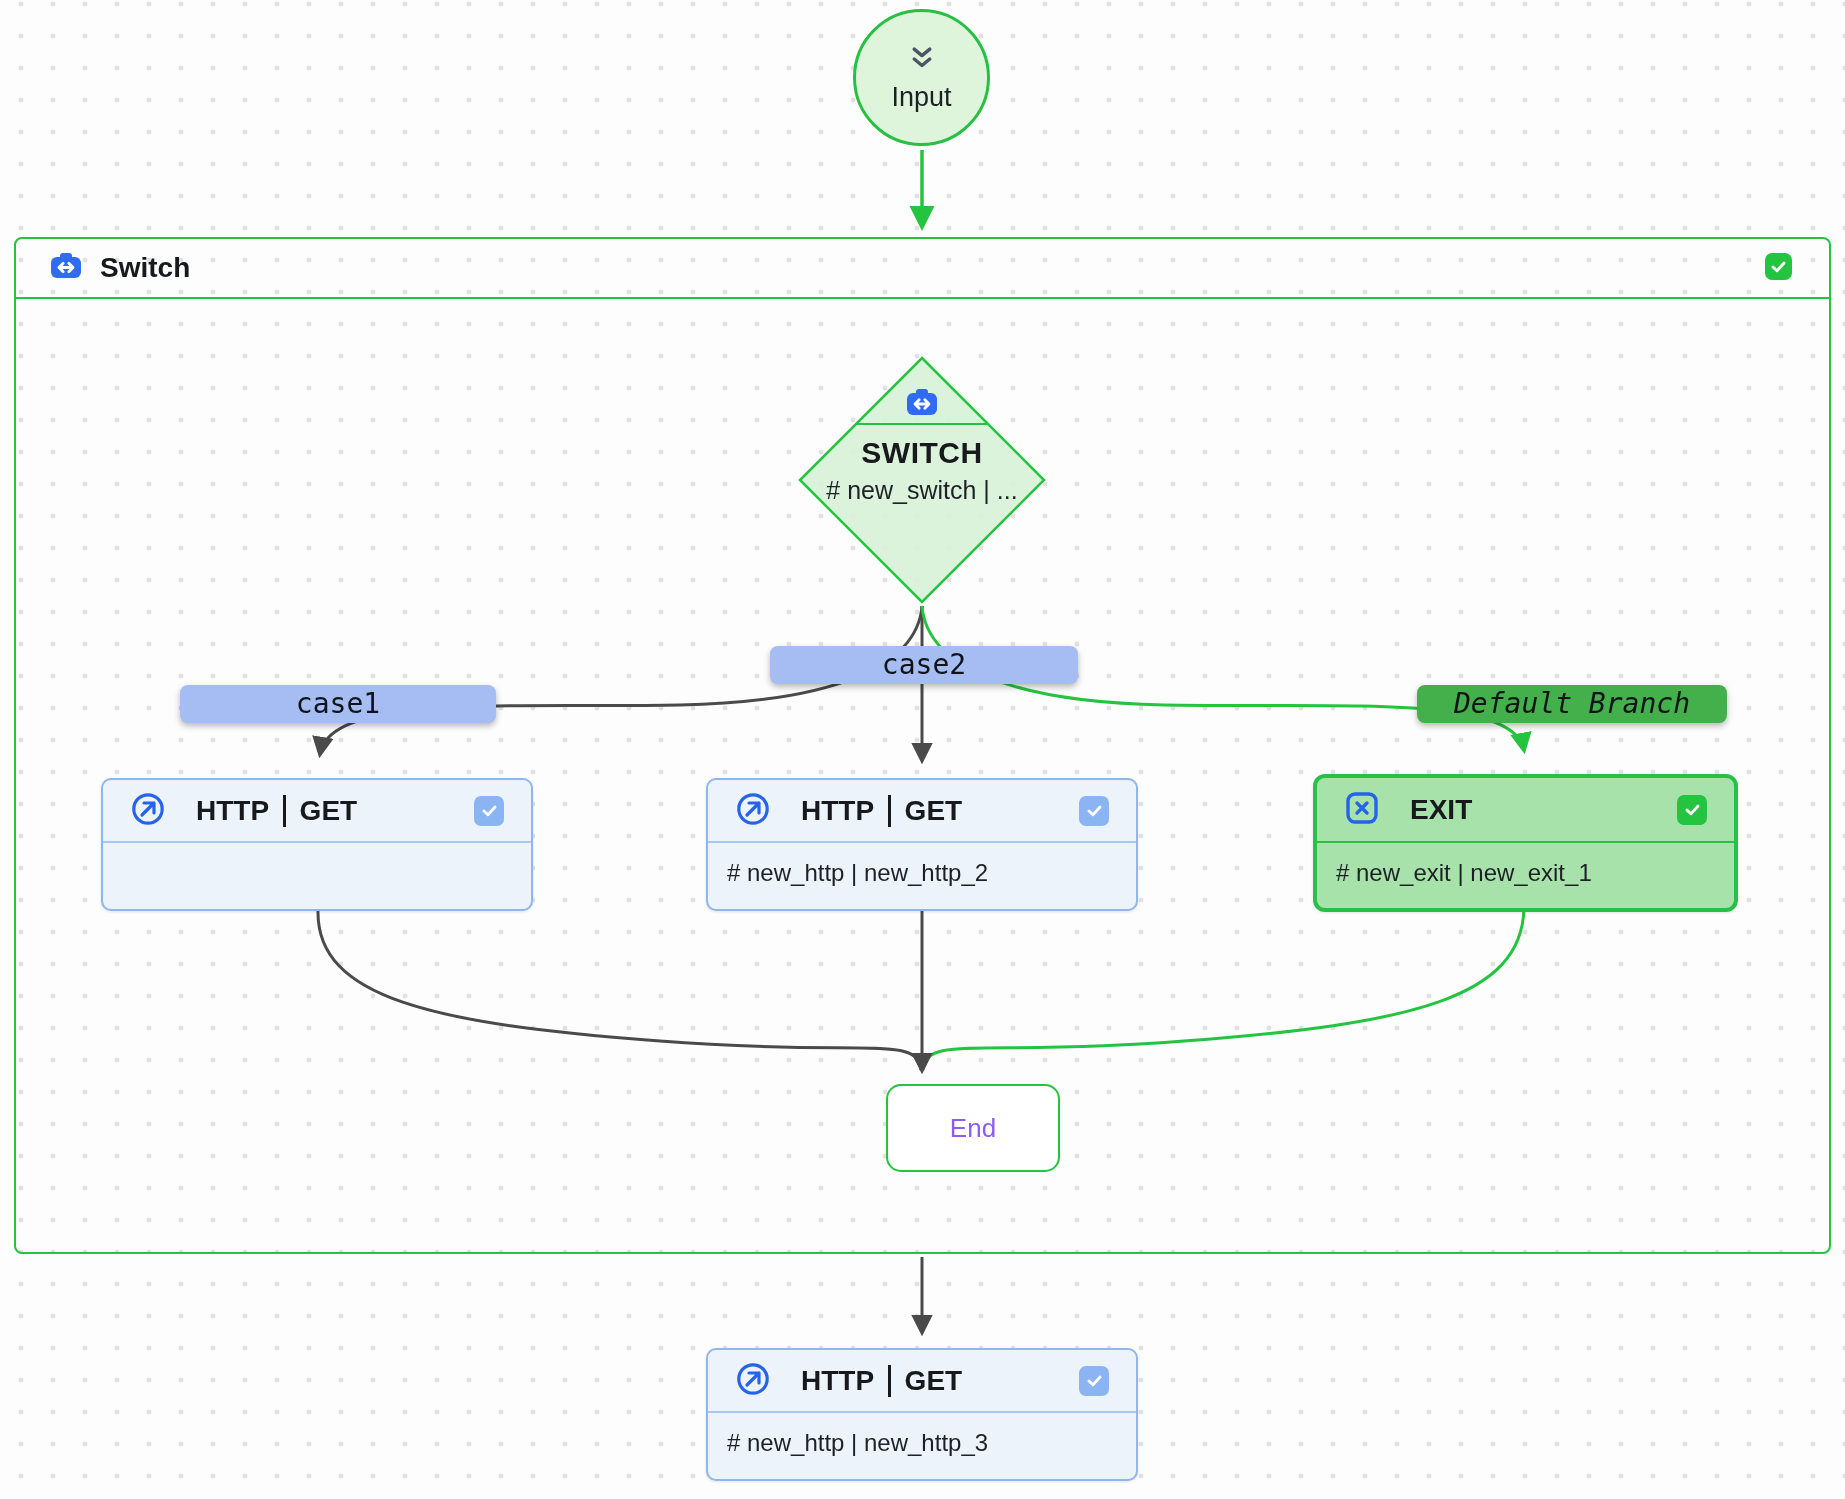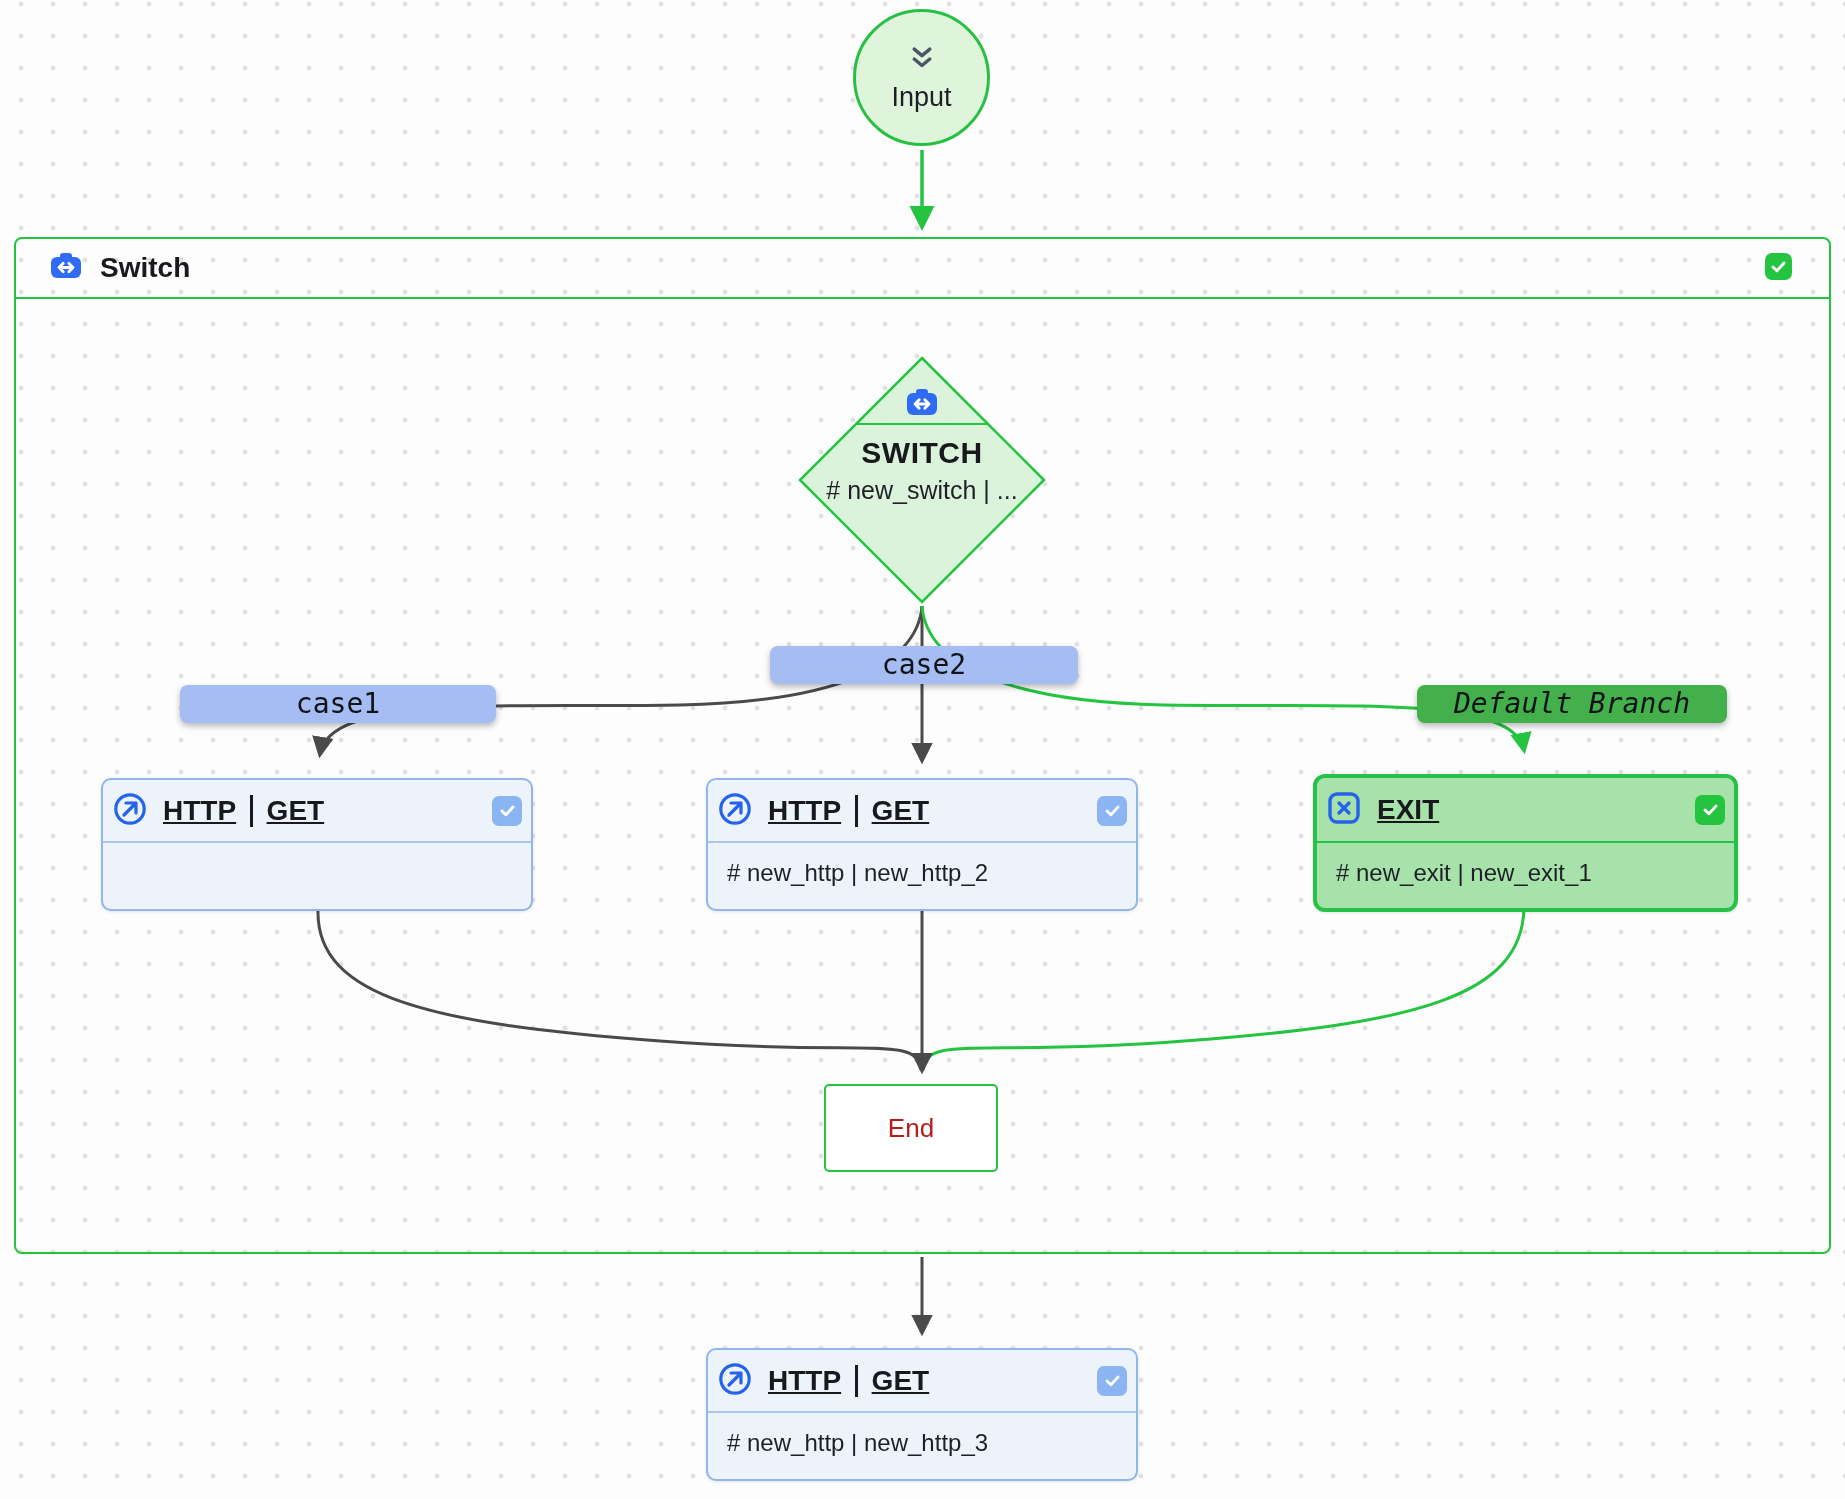--- a/index.html
+++ b/index.html
@@ -60,45 +60,45 @@
     box-shadow:0 3px 6px rgba(0,0,0,.28);
   }
   .branch-label.case { background:#a5bdf2; }
   .branch-label.default { background:#44b04c; font-style:italic;margin-left:40px; }
   .bl1 { left:180px;  top:685px; width:316px; }
   .bl2 { left:770px;  top:646px; width:308px; }
   .bl3 { left:1377px; top:685px; width:310px; }
 
   
   .card { border-radius:10px; box-shadow:0 1px 3px rgba(0,0,0,.10); }
-  .card .hdr { display:flex; align-items:center; gap:15px; height:61px; padding:0 9px;text-decoration:underline; }
+  .card .hdr { display:flex; align-items:center; gap:30px; height:61px; padding:0 27px; }
   .card .ttl { font-size:28px; font-weight:700; color:#17191c; display:flex; align-items:center; }
   .card .ttl .seg { display:inline-block; }
   .vbar { width:2.5px; height:32px; background:#17191c; margin:0 14px; }
   .card .chk { margin-left:auto; }
   .card .body { padding:16px 19px; font-size:24px; color:#1d2127; }
 
   .card.http { width:428px; border:2.5px solid #8fb7ee; background:#edf3fa; }
   .card.http .hdr { border-bottom:2px solid #a9c7f0; }
   .http1 { left:101px;  top:778px;  height:129px; }
   .http2 { left:706px;  top:778px;  height:129px; }
   .http3 { left:706px;  top:1348px; height:129px; }
 
   .card.exit {
     left:1313px; top:774px; width:417px; height:130px;
     border:4.5px solid #27c148; border-radius:12px; background:#a8e2ab;
   }
   .card.exit .hdr { border-bottom:2px solid #27c148; height:63px; }
 
   
   .end-node {
-    left:824px; top:1084px; width:170px; height:84px;
-    border:2.5px solid #24c440; border-radius:5px; background:#ffffff;
+    left:886px; top:1084px; width:170px; height:84px;
+    border:2.5px solid #24c440; border-radius:15px; background:#ffffff;
     display:flex; align-items:center; justify-content:center;
-    font-size:26px; color:#b91c1c;
+    font-size:26px; color:#8b5cf6;
   }
 </style>
 </head>
 <body>
 
 <div class="canvas">
 
   <svg class="edge-layer" width="1845" height="1499">
     <defs>
       <marker id="arr-d" viewBox="0 0 10 10" refX="8" refY="5" markerWidth="7.2" markerHeight="7.2" orient="auto-start-reverse">

